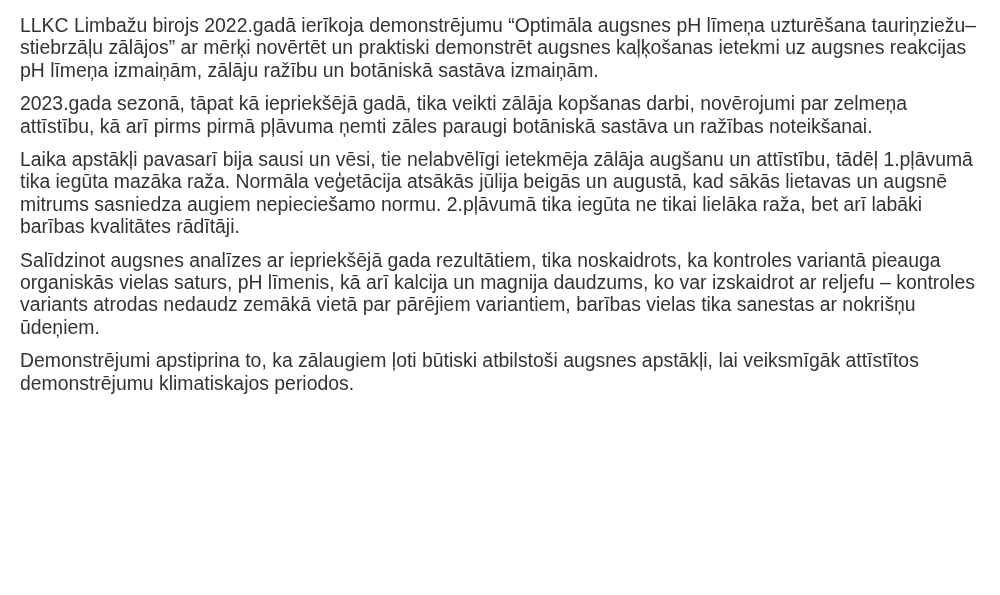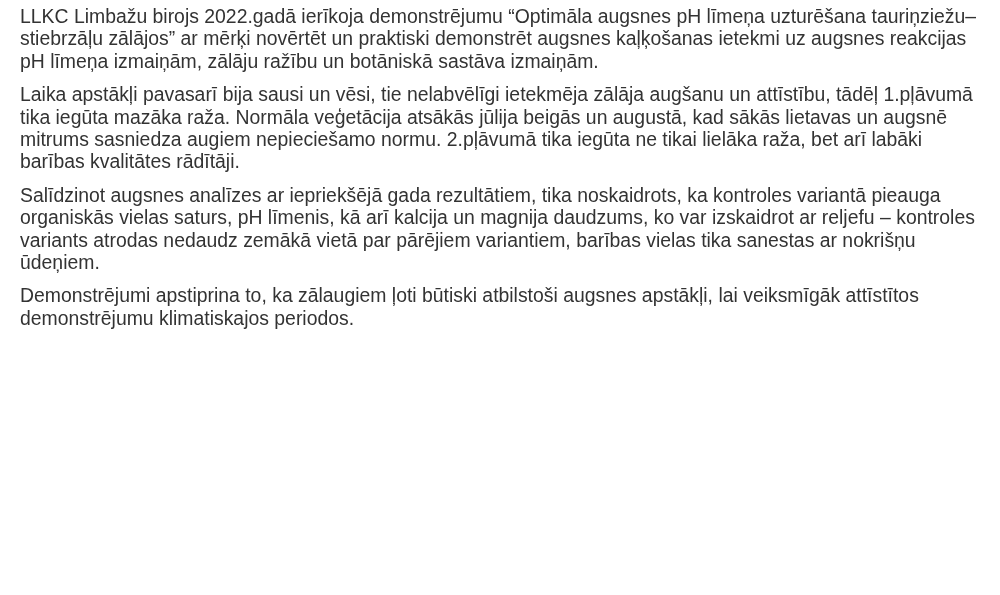--- a/index.html
+++ b/index.html
@@ -9,32 +9,33 @@
     }
     body {
       width: 1000px;
       height: 595px;
       overflow: hidden;
       font-family: "Liberation Sans", sans-serif;
       color: #333333;
     }
     .article {
       position: relative;
-      padding: 5px 22px 0 20px;
+      padding: 14px 22px 0 20px;
       box-sizing: border-box;
       width: 1000px;
     }
     .article p {
       margin: 0 0 11px 0;
       font-size: 19.4px;
       line-height: 22.4px;
       letter-spacing: 0;
     }
   </style>
 </head>
 <body>
 
 <div class="article">
   <p>LLKC Limbažu birojs 2022.gadā ierīkoja demonstrējumu “Optimāla augsnes pH līmeņa uzturēšana tauriņziežu–stiebrzāļu zālājos” ar mērķi novērtēt un praktiski demonstrēt augsnes kaļķošanas ietekmi uz augsnes reakcijas pH līmeņa izmaiņām, zālāju ražību un botāniskā sastāva izmaiņām.</p>
+  <p>2023.gada sezonā, tāpat kā iepriekšējā gadā, tika veikti zālāja kopšanas darbi, novērojumi par zelmeņa attīstību, kā arī pirms pirmā pļāvuma ņemti zāles paraugi botāniskā sastāva un ražības noteikšanai.</p>
   <p>Laika apstākļi pavasarī bija sausi un vēsi, tie nelabvēlīgi ietekmēja zālāja augšanu un attīstību, tādēļ 1.pļāvumā tika iegūta mazāka raža. Normāla veģetācija atsākās jūlija beigās un augustā, kad sākās lietavas un augsnē mitrums sasniedza augiem nepieciešamo normu. 2.pļāvumā tika iegūta ne tikai lielāka raža, bet arī labāki barības kvalitātes rādītāji.</p>
   <p>Salīdzinot augsnes analīzes ar iepriekšējā gada rezultātiem, tika noskaidrots, ka kontroles variantā pieauga organiskās vielas saturs, pH līmenis, kā arī kalcija un magnija daudzums, ko var izskaidrot ar reljefu – kontroles variants atrodas nedaudz zemākā vietā par pārējiem variantiem, barības vielas tika sanestas ar nokrišņu ūdeņiem.</p>
   <p>Demonstrējumi apstiprina to, ka zālaugiem ļoti būtiski atbilstoši augsnes apstākļi, lai veiksmīgāk attīstītos demonstrējumu klimatiskajos periodos.</p>
 </div>
 
 </body></html>

